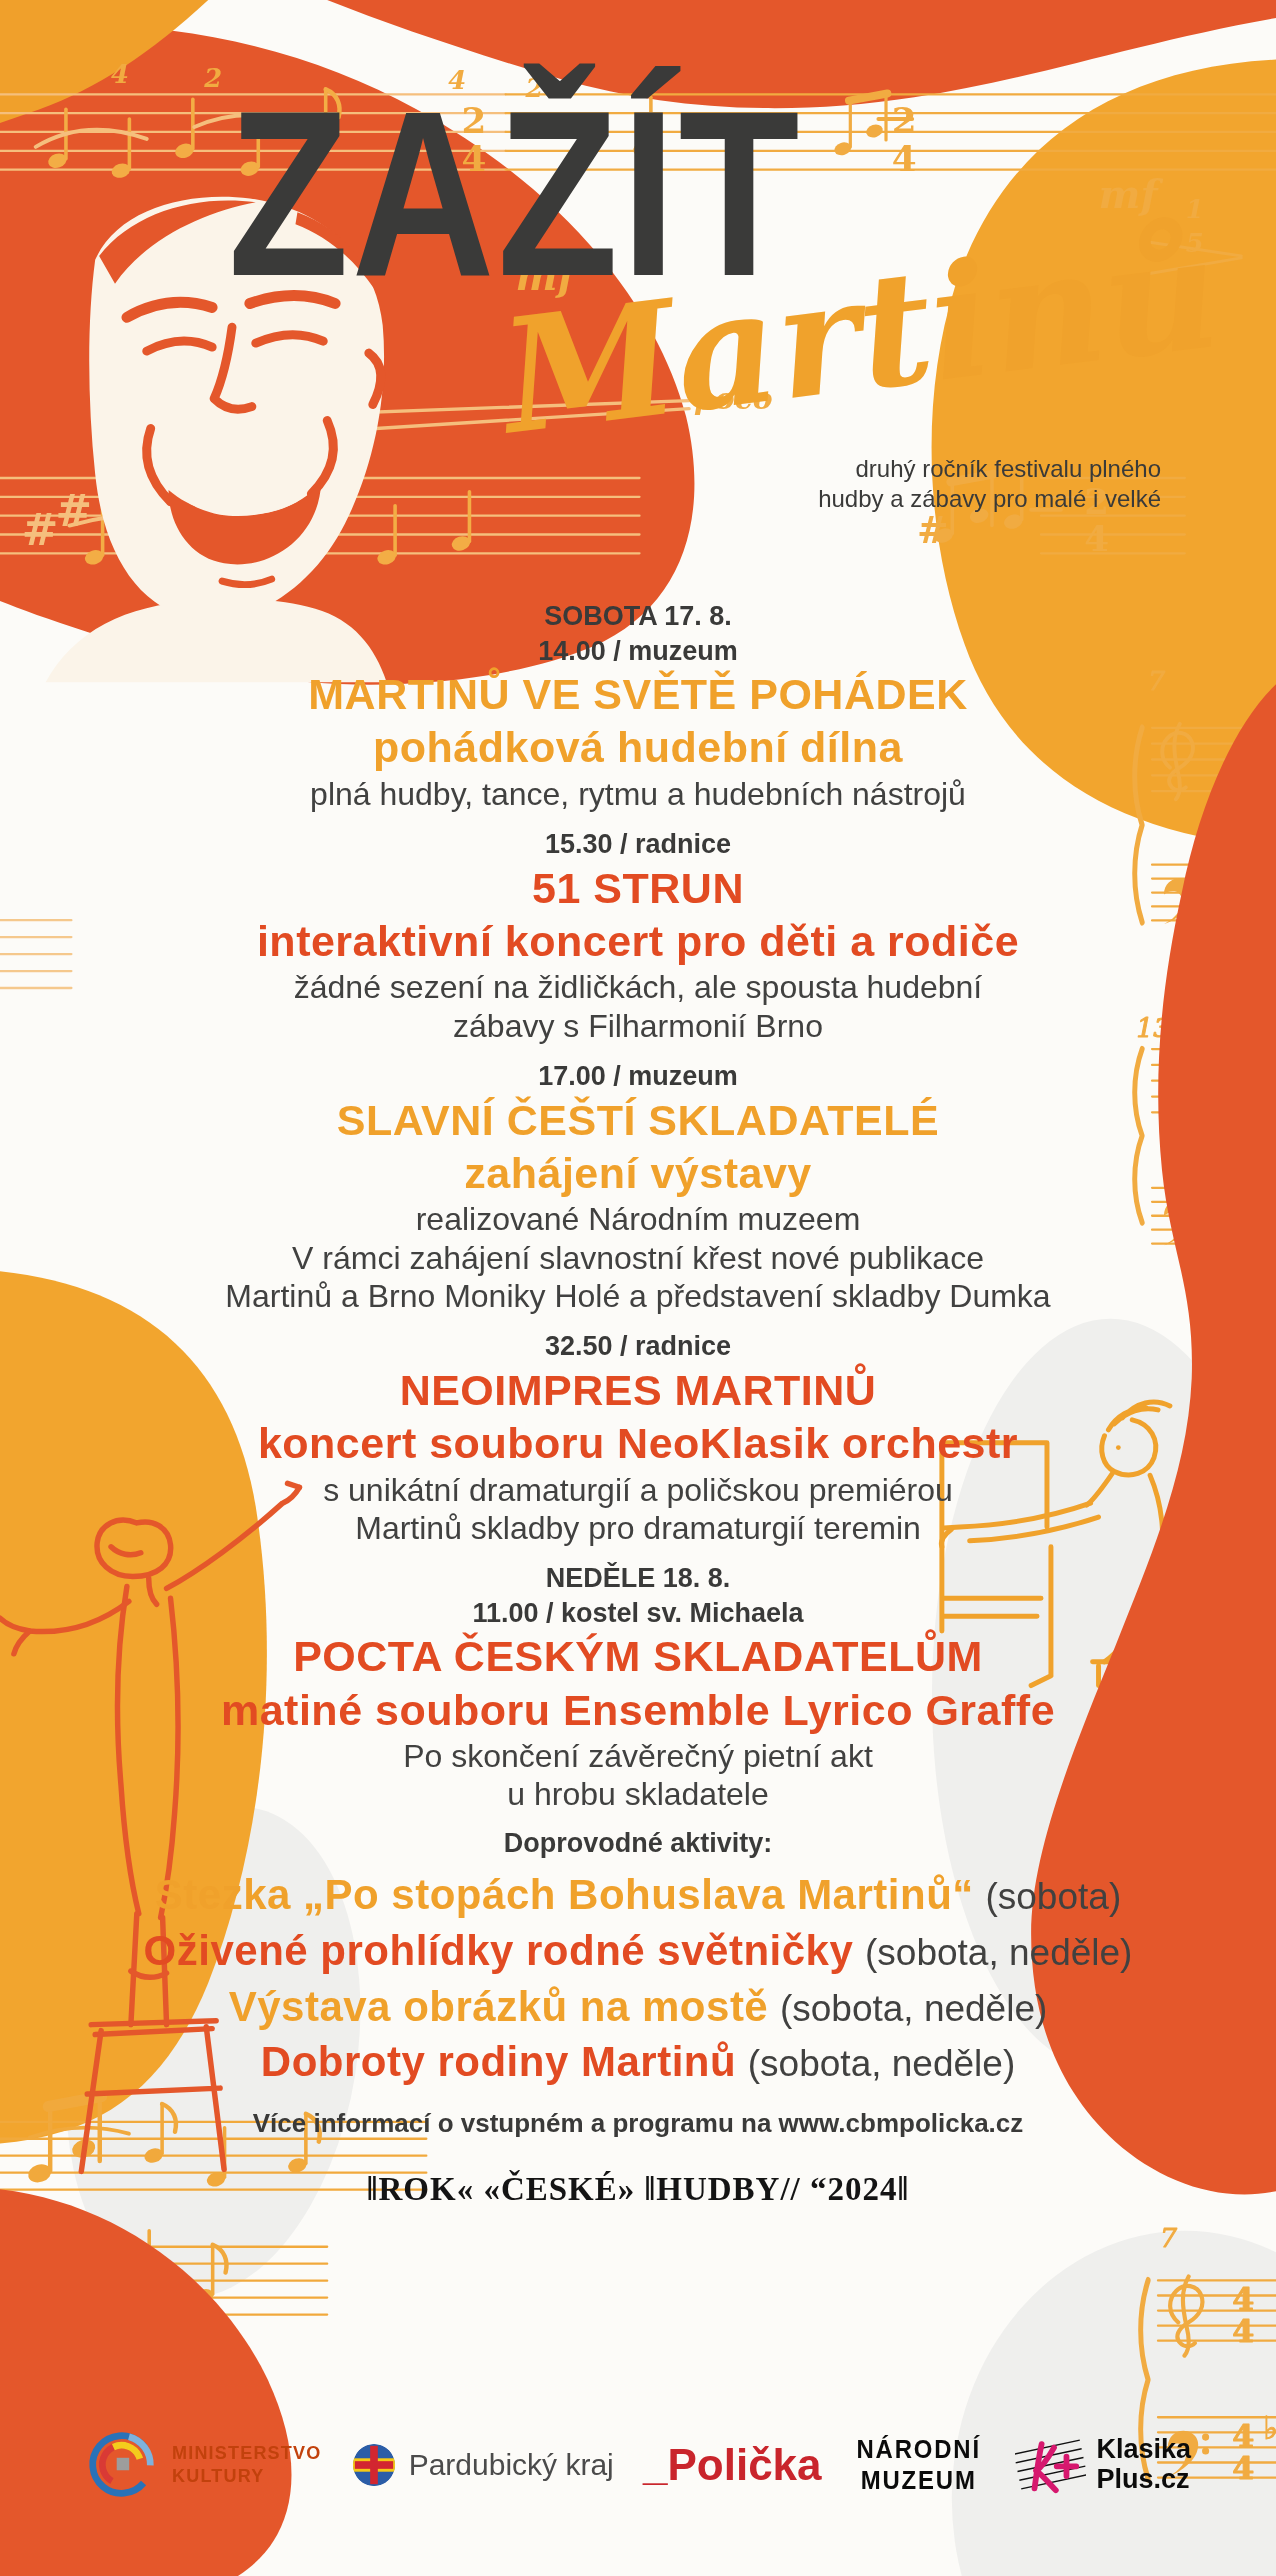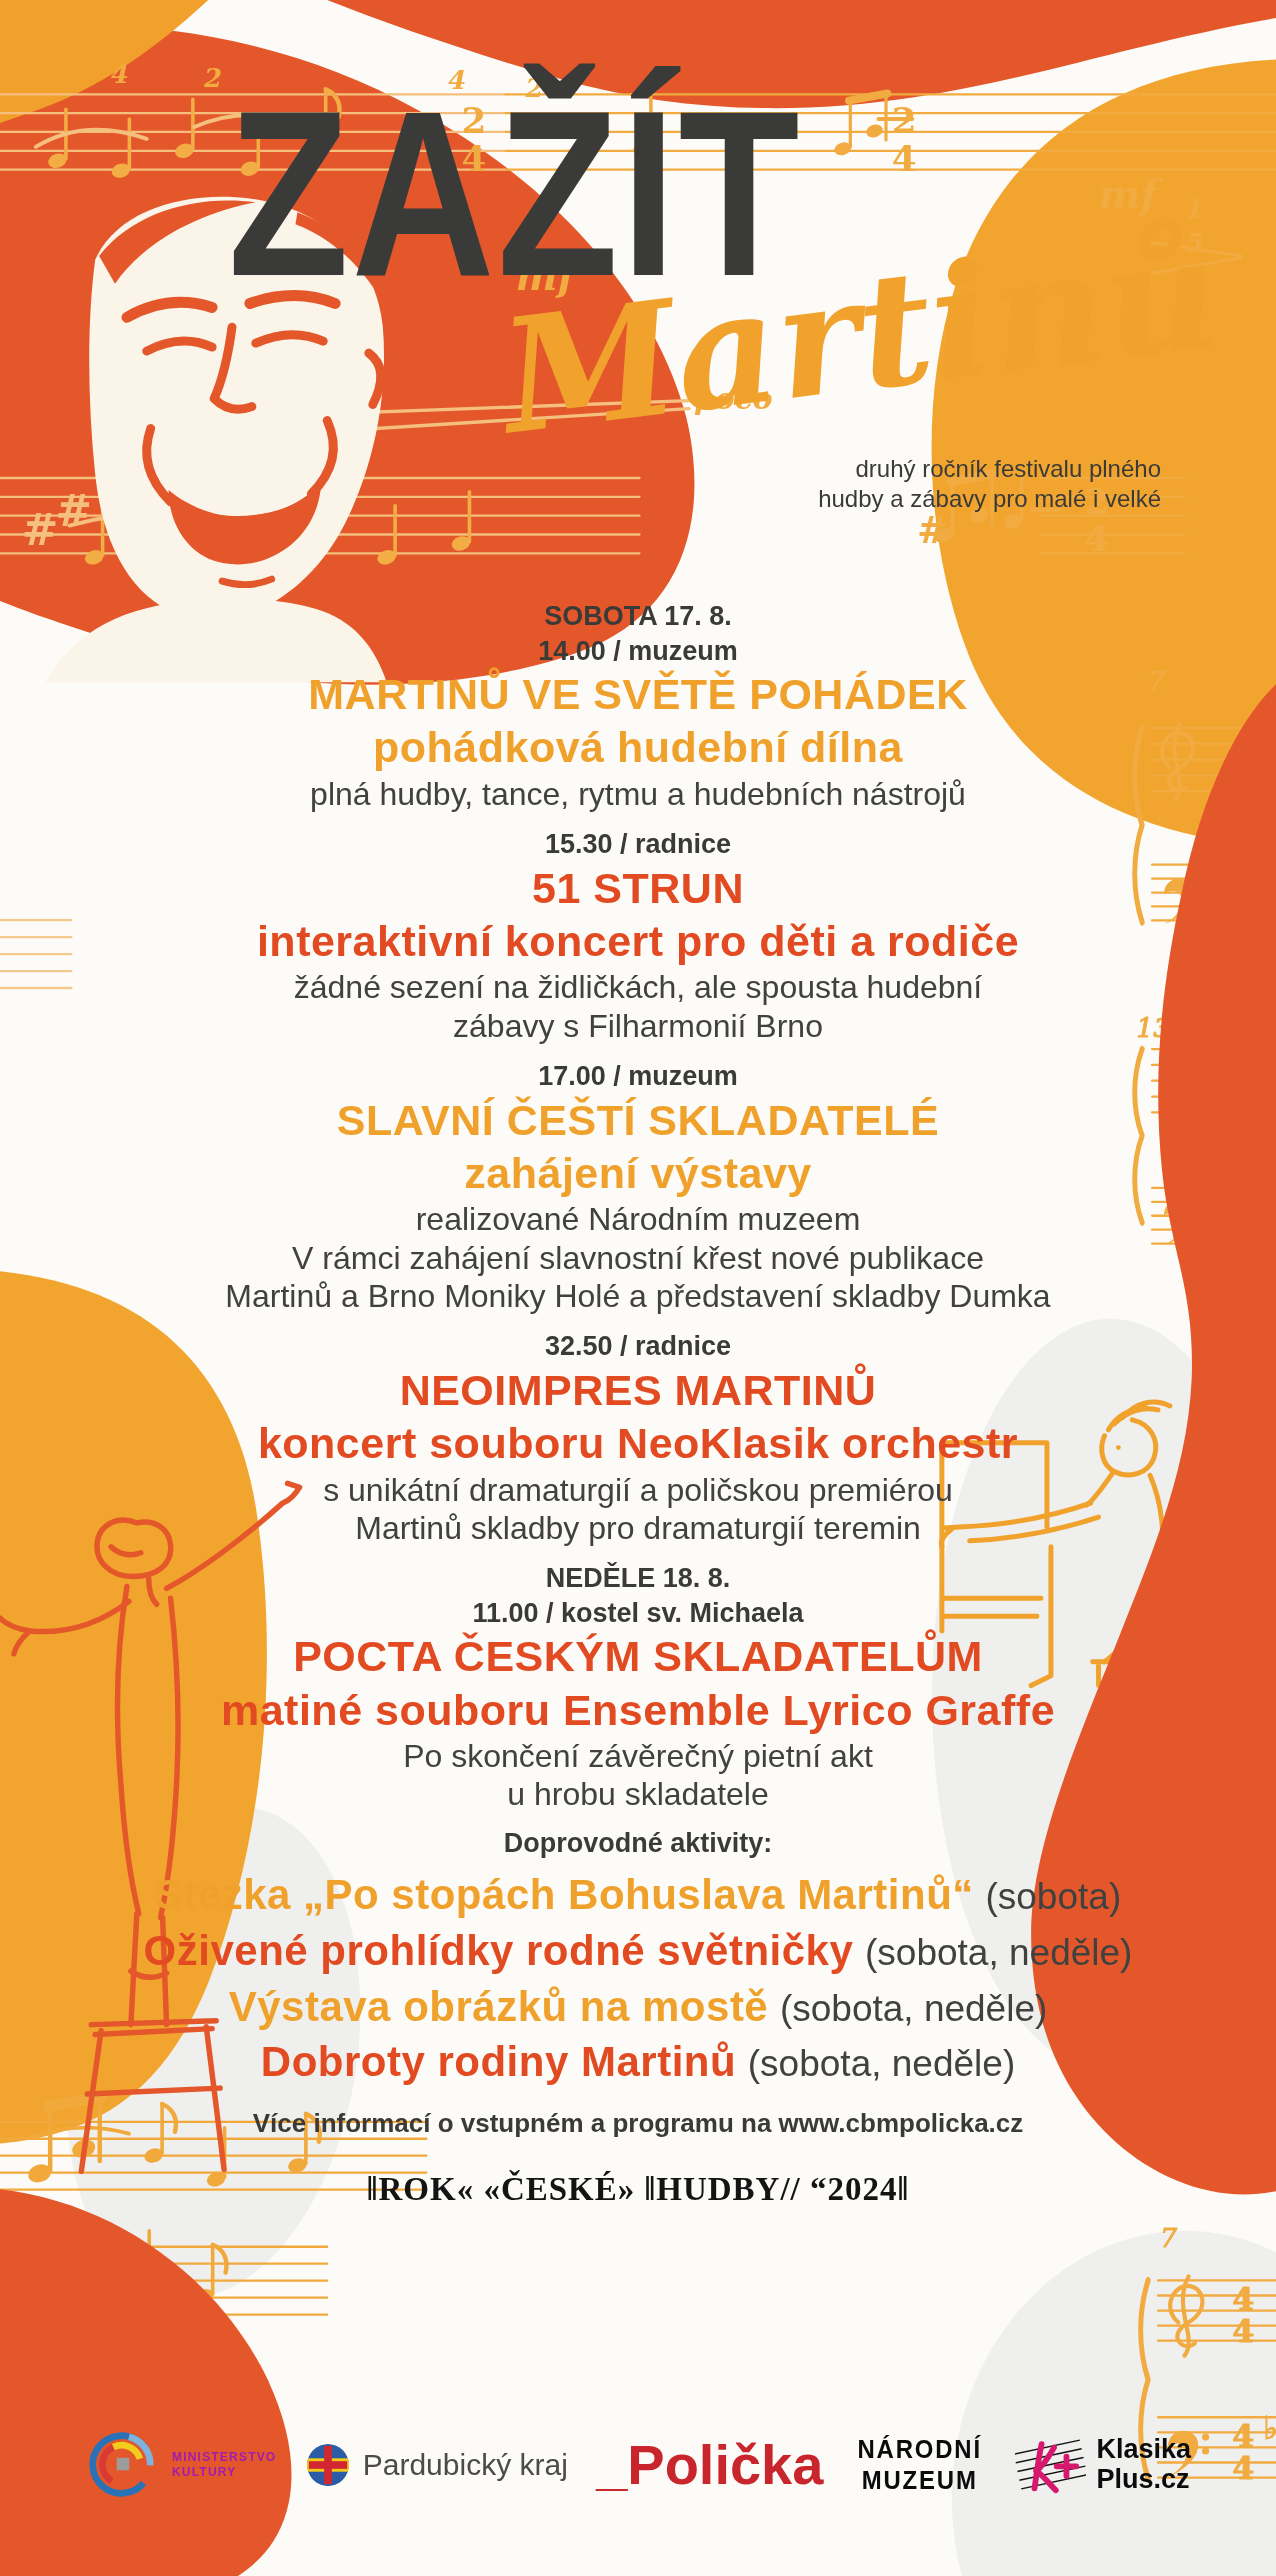--- a/index.html
+++ b/index.html
@@ -32,24 +32,24 @@
   .act-note{font-size:37px;color:#414140;font-weight:400;}
   .info-line{margin-top:18px;font-size:26px;font-weight:700;color:#3A3A39;}
   .rok-line{margin-top:32px;font-family:"Liberation Serif","DejaVu Serif",serif;
             font-size:33px;font-weight:700;color:#141414;letter-spacing:1px;}
 
   
   .partners{position:absolute;left:85px;right:85px;top:2411px;height:107px;
             display:flex;align-items:center;justify-content:space-between;}
   .pt{display:flex;align-items:center;}
   .min-mark{width:73px;height:73px;margin-right:14px;}
-  .min-text{font-size:12px;font-weight:700;color:#a21caf;letter-spacing:1.2px;line-height:1.25;}
+  .min-text{font-size:18px;font-weight:700;color:#c2410c;letter-spacing:1.2px;line-height:1.25;}
   .pk-mark{width:46px;height:46px;margin-right:12px;}
   .pk-text{font-size:30px;color:#4B4B4B;}
-  .policka-text{font-size:56px;font-weight:600;color:#C9252C;}
+  .policka-text{font-size:44px;font-weight:600;color:#C9252C;}
   .museum-text{font-size:26px;font-weight:800;color:#0B0B0B;letter-spacing:2px;
                line-height:1.18;text-align:center;transform:scaleX(.92);}
   .kp-mark{width:71px;height:63px;margin-right:10px;}
   .kp-text{font-size:27px;font-weight:800;color:#0B0B0B;line-height:1.1;}
 
   
   .sig{font:700 36px "DejaVu Serif",serif;fill:#F1AB41;text-anchor:middle;}
   .sigsm{font-size:32px;}
   .fng{font:italic 700 26px "DejaVu Serif",serif;fill:#F1AB41;}
   .dyn{font:italic 700 40px "DejaVu Serif",serif;fill:#F1AB41;}

